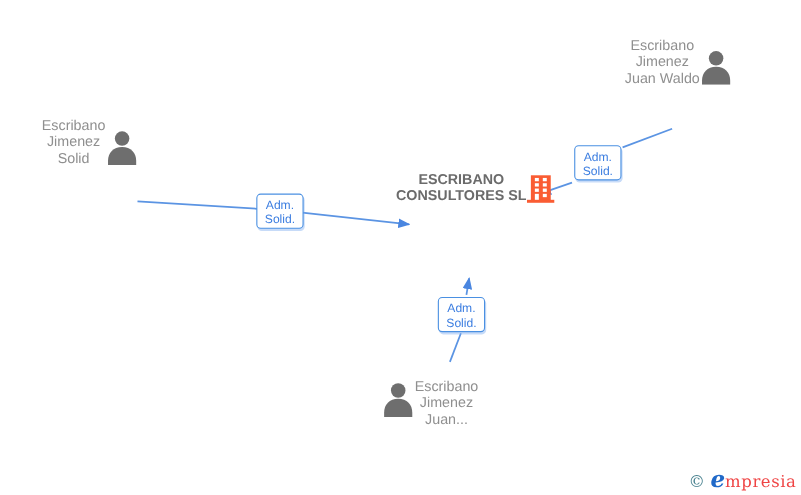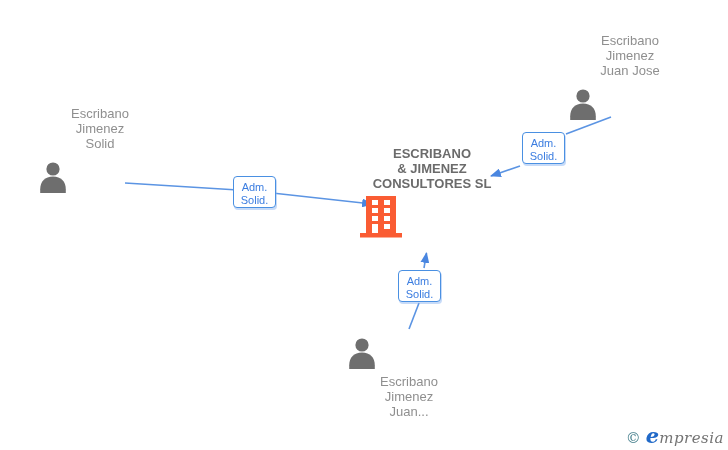--- a/index.html
+++ b/index.html
@@ -6,21 +6,21 @@
   html,body{margin:0;padding:0;background:#ffffff;}
   #canvas{
     position:relative;
     width:728px;height:450px;
     background:#ffffff;
     overflow:hidden;
     font-family:"Liberation Sans","DejaVu Sans",sans-serif;
   }
   #edge-layer{position:absolute;left:0;top:0;z-index:1;pointer-events:none;}
 
-  .node{position:absolute;z-index:2;display:flex;flex-direction:column;cursor:pointer;}
+  .node{position:absolute;z-index:2;display:flex;flex-direction:row;align-items:center;cursor:pointer;}
   .person-name{
     font-size:13px;line-height:15px;color:#8f8f8f;
     text-align:center;white-space:nowrap;
   }
   .person-glyph{display:block;}
   .company-name{
     font-size:13px;line-height:15px;font-weight:bold;color:#6b6b6b;
     text-align:center;white-space:nowrap;
   }
 
@@ -40,21 +40,21 @@
   }
 
   #footer-logo{
     position:absolute;right:4px;bottom:3px;z-index:4;
     display:flex;align-items:baseline;
     font-family:"DejaVu Serif","Liberation Serif",serif;
     cursor:pointer;white-space:nowrap;
   }
   #footer-logo .copy{color:#47808e;font-size:15px;margin-right:5px;}
   #footer-logo .brand-e{color:#2069c8;font-size:21px;font-style:italic;font-weight:bold;line-height:18px;}
-  #footer-logo .brand-rest{color:#737373;font-size:15px;font-style:italic;letter-spacing:.5px;margin-top:48px;}
+  #footer-logo .brand-rest{color:#ef4444;font-size:15px;letter-spacing:.5px;margin-top:48px;}
 </style>
 </head>
 <body>
 
 <div id="canvas">
 
   <svg id="edge-layer" width="728" height="450" viewBox="0 0 728 450">
     <defs>
       <marker id="arrow" viewBox="0 0 10 8" refX="9" refY="4" markerWidth="11" markerHeight="9" markerUnits="userSpaceOnUse" orient="auto">
         <path d="M0,0 L10,4 L0,8 Z" fill="#4a86e0"></path>
@@ -82,32 +82,31 @@
     <svg class="person-glyph" width="30" height="31" viewBox="0 0 30 31" style="margin-top:11px;">
       <circle cx="15" cy="7" r="6.6" fill="#6e6e6e"></circle>
       <path d="M15 14.6 C7 14.6 2.2 19.8 2.2 27.2 L2.2 31 L27.8 31 L27.8 27.2 C27.8 19.8 23 14.6 15 14.6 Z" fill="#6e6e6e"></path>
     </svg>
   </div>
 
   <div class="node" style="left:568px;top:33px;width:124px;">
     <div class="person-name">
       <div>Escribano</div>
       <div>Jimenez</div>
-      <div>Juan Jose</div>
+      <div>Juan Waldo</div>
     </div>
     <svg class="person-glyph" width="30" height="31" viewBox="0 0 30 31" style="margin-top:11px;">
       <circle cx="15" cy="7" r="6.6" fill="#6e6e6e"></circle>
       <path d="M15 14.6 C7 14.6 2.2 19.8 2.2 27.2 L2.2 31 L27.8 31 L27.8 27.2 C27.8 19.8 23 14.6 15 14.6 Z" fill="#6e6e6e"></path>
     </svg>
   </div>
 
   <div class="node" style="left:360px;top:146px;width:144px;">
     <div class="company-name">
       <div>ESCRIBANO</div>
-      <div>&amp; JIMENEZ</div>
       <div>CONSULTORES SL</div>
     </div>
     <svg width="42" height="42" viewBox="0 0 42 42" style="margin-top:5px;">
       <rect x="6" y="0" width="30" height="38" fill="#fa5c33"></rect>
       <rect x="0" y="37" width="42" height="4.5" fill="#fa5c33"></rect>
 
       <rect x="12" y="4" width="6" height="5" fill="#ffffff"></rect>
       <rect x="24" y="4" width="6" height="5" fill="#ffffff"></rect>
       <rect x="12" y="12" width="6" height="5" fill="#ffffff"></rect>
       <rect x="24" y="12" width="6" height="5" fill="#ffffff"></rect>

